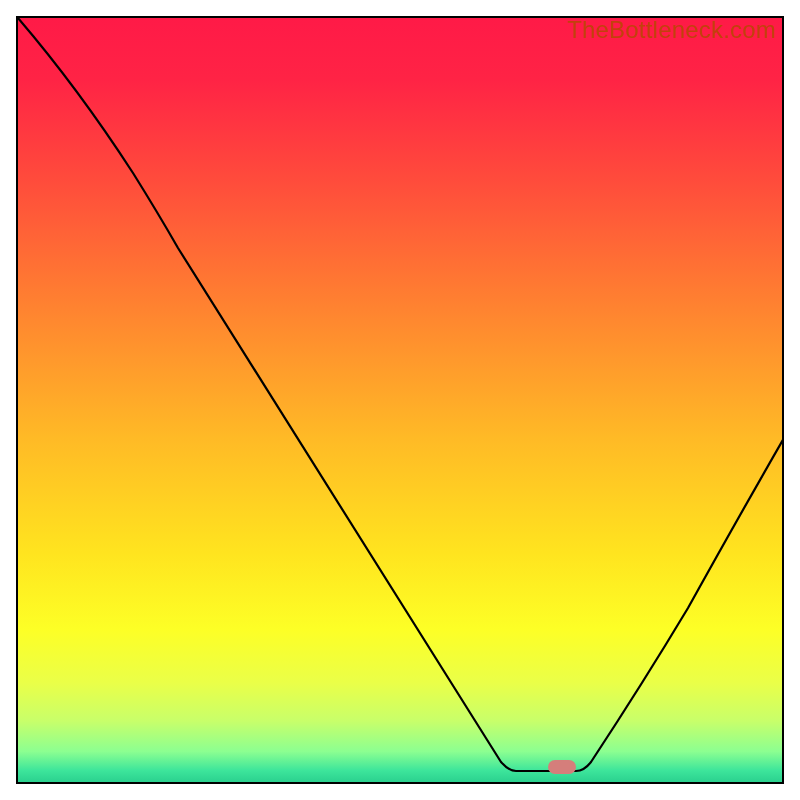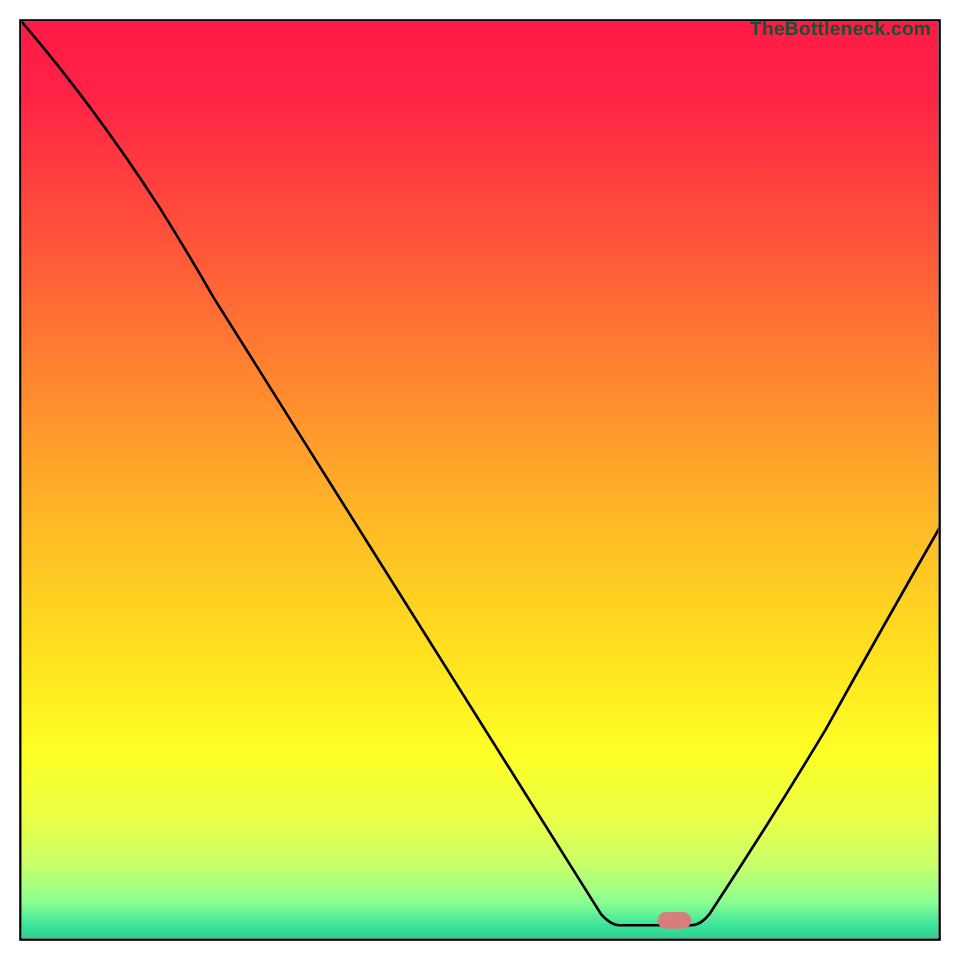--- a/index.html
+++ b/index.html
@@ -17,23 +17,23 @@
     top: 16px;
     width: 768px;
     height: 768px;
     border: 2px solid #000000;
     box-sizing: border-box;
   }
   .watermark {
     position: absolute;
     top: -2px;
     right: 6px;
-    font-size: 16px;
-    color: #14532d;
-    font-weight: 700;
+    font-size: 24px;
+    color: #c2410c;
+    font-weight: 400;
     letter-spacing: 0.2px;
   }
   .grad-inner {
     position: absolute;
     left: 0;
     top: 0;
     width: 100%;
     height: 100%;
   }
   .curve {

